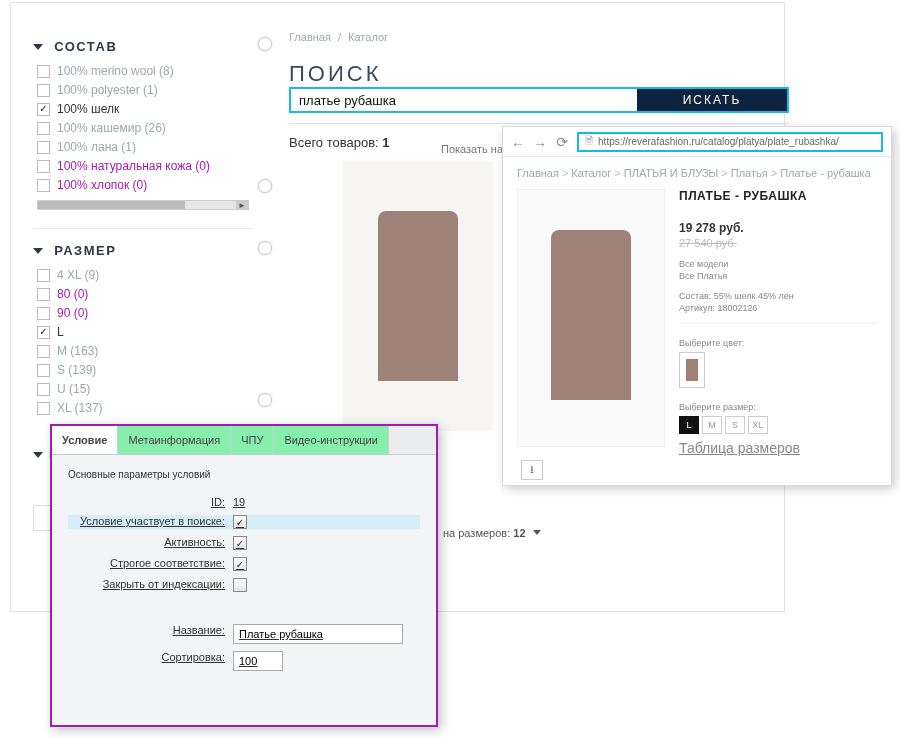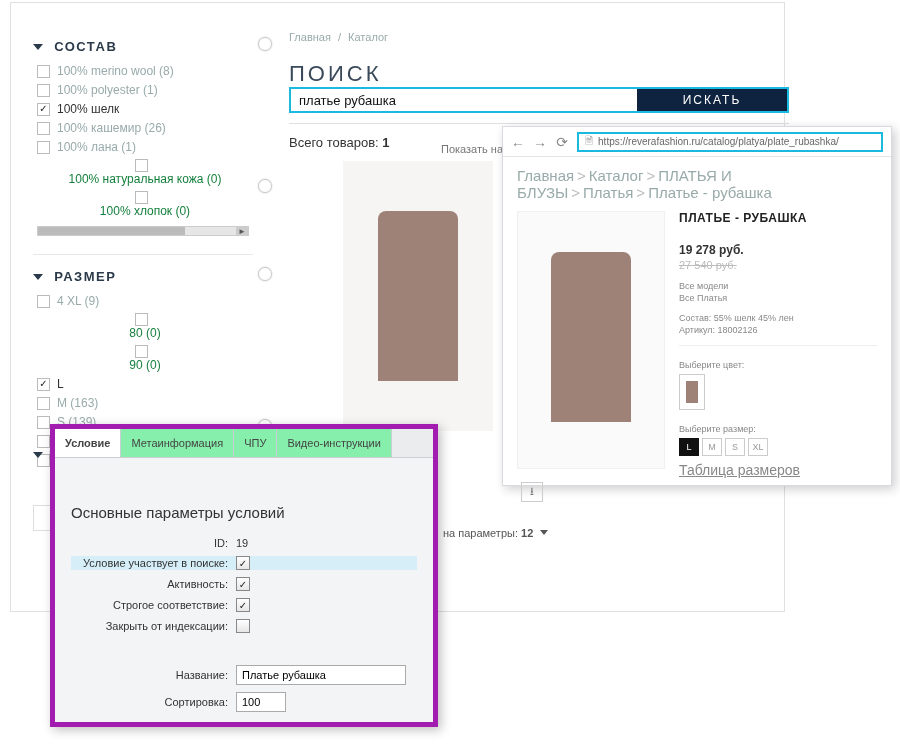--- a/index.html
+++ b/index.html
@@ -12,21 +12,21 @@
 }
 
 
 .sidebar { position: absolute; left: 22px; top: 36px; width: 220px; color: #445; }
 .filter-group { margin-bottom: 18px; }
 .filter-title { font-size: 13px; font-weight: 600; letter-spacing: 1.5px; color: #2b3a4a; margin-bottom: 10px; }
 .caret-down { display:inline-block; width:0;height:0;border-left:5px solid transparent;border-right:5px solid transparent;border-top:6px solid #2b3a4a; margin-right:6px; vertical-align:1px;}
 .filter-items { margin-left: 4px; }
 .f-item { display:flex; align-items:center; font-size:12px; color:#9aa; margin:5px 0; cursor:pointer;}
 .f-item.active { color:#333; }
-.f-item.faded { color:#15803d;flex-direction:column; }
+.f-item.faded { color:#a21caf; }
 .chk { width:13px;height:13px;border:1px solid #bbb; margin-right:7px; display:inline-flex;align-items:center;justify-content:center; background:#fff;}
 .chk.checked::after{content:"✓"; font-size:10px; color:#222; line-height:1;}
 .hscroll { height:10px; background:#e6e6e6; border:1px solid #ccc; position:relative; margin:8px 4px 0 4px;}
 .hscroll .thumb{position:absolute;left:0;top:0;height:100%;width:70%;background:#bbb;}
 .hscroll .btn{position:absolute;top:0;height:100%;width:12px;background:#ccc;display:flex;align-items:center;justify-content:center;font-size:8px;color:#555;}
 .hscroll .btn.l{left:-0px;} .hscroll .btn.r{right:-0px;}
 .range-track { position:absolute; right:-14px; top:0; height:150px; width:4px; }
 .range-knob { position:absolute; width:14px;height:14px;border-radius:50%;background:#fff;border:1px solid #ccc; left:-5px; box-shadow:0 0 2px rgba(0,0,0,.2);}
 .divider { border-top:1px solid #e8e8e8; margin:14px 0; }
 
@@ -40,41 +40,41 @@
 .search-divider { position:absolute; left:278px; top:120px; width:500px; border-top:1px solid #e0e0e0;}
 .result-summary { position:absolute; left:278px; top:132px; font-size:13px; color:#333;}
 .result-summary b{font-weight:700;}
 .show-per { position:absolute; left:430px; top:140px; font-size:11px; color:#777;}
 
 
 .product-img-main { position:absolute; left:332px; top:158px; width:150px; height:270px; background:linear-gradient(#f7f5f4,#f7f5f4); display:flex;align-items:center;justify-content:center; }
 .dress { width:80px; height:170px; background:#9e8278; border-radius:8px 8px 0 0; position:relative; }
 
 
-.admin-panel { position:absolute; left:50px; top:424px; width:388px; height:303px; background:#f3f4f5; border:5px solid #a21caf; box-shadow:3px 3px 10px rgba(0,0,0,.25); }
+.admin-panel { position:absolute; left:50px; top:424px; width:388px; height:303px; background:#f3f4f5; border:2px solid #a21caf; box-shadow:3px 3px 10px rgba(0,0,0,.25); }
 .tabs { display:flex; background:#eaecee; border-bottom:1px solid #c9ced3; font-size:11px;}
 .tab { padding:8px 10px; border-right:1px solid #c9ced3; background:#86efac; color:#444; cursor:pointer;}
 .tab.active { background:#fff; font-weight:600;}
 .admin-body { padding:14px 16px; }
-.admin-h { font-size:15px; color:#333; margin-bottom:16px;margin-top:32px;}
-.form-row { display:flex; align-items:center; font-size:11px; color:#333; margin:7px 0;}
+.admin-h { font-size:10px; color:#333; margin-bottom:16px;}
+.form-row { display:flex; font-size:11px; color:#333; margin:7px 0;text-decoration:underline;}
 .form-row .lbl{ width:165px; text-align:right; padding-right:8px;}
 .form-row.highlight { background:#d6eef8; }
 .achk{ width:14px;height:14px;border:1px solid #888;background:linear-gradient(#fff,#e6e6e6); display:inline-flex;align-items:center;justify-content:center;}
 .achk.checked::after{content:"✓";font-size:10px;color:#222;}
 .txt-in { border:1px solid #aaa; height:20px; padding:0 5px; font-size:11px; background:#fff;}
 
 
 .browser-panel { position:absolute; left:502px; top:126px; width:390px; height:360px; background:#fff; border:1px solid #d7dbdf; box-shadow:3px 3px 10px rgba(0,0,0,.2);}
 .b-toolbar{ height:30px; border-bottom:1px solid #e2e5e8; display:flex; align-items:center; padding:0 8px; gap:8px;}
 .b-nav{ width:14px;height:14px;color:#888; font-size:14px; text-align:center; line-height:14px; cursor:pointer;}
 .b-url{ flex:1; height:20px; border:2px solid #19b9e0; display:flex; align-items:center; padding:0 6px; font-size:10px; color:#666;}
 .b-url .doc{margin-right:5px;color:#888;}
 .b-body{ padding:10px 14px; }
-.b-crumb{ font-size:15px; color:#9aa; margin-bottom:10px;}
+.b-crumb{ font-size:11px; color:#9aa; margin-bottom:10px;}
 .b-crumb .s{margin:0 3px;color:#bbb;}
 .b-content{ display:flex; gap:14px;}
 .b-img{ width:148px; height:258px; background:#fafafa; border:1px solid #f0f0f0; position:relative;}
 .dl-icon{position:absolute;left:4px;bottom:-24px;width:22px;height:20px;border:1px solid #ccc;display:flex;align-items:center;justify-content:center;font-size:11px;color:#777;}
 .b-info{ flex:1; font-size:10px; color:#333;}
 .p-title{font-size:12px; font-weight:700; letter-spacing:.5px; color:#222;}
 .p-price{font-size:12px; font-weight:700; margin-top:18px;}
 .p-old{font-size:11px; color:#bbb; text-decoration:line-through; margin-top:2px;}
 .meta-line{font-size:9px;color:#888; margin-top:10px;}
 .swatch-lbl{font-size:9px;color:#888;margin-top:14px;}
@@ -217,21 +217,21 @@
     <span>Всего товаров:</span>
     <b>1</b>
   </div>
   <div class="show-per">Показать на стр</div>
 
   <div class="product-img-main">
     <div class="dress"></div>
   </div>
 
   <div class="bottom-per">
-    <span>на параметры:</span>
+    <span>на размеров:</span>
     <b>12</b>
     <span class="dd-caret"></span>
   </div>
 </div>
 
 <div class="browser-panel">
   <div class="b-toolbar">
     <div class="b-nav">←</div>
     <div class="b-nav">→</div>
     <div class="b-nav">⟳</div>

